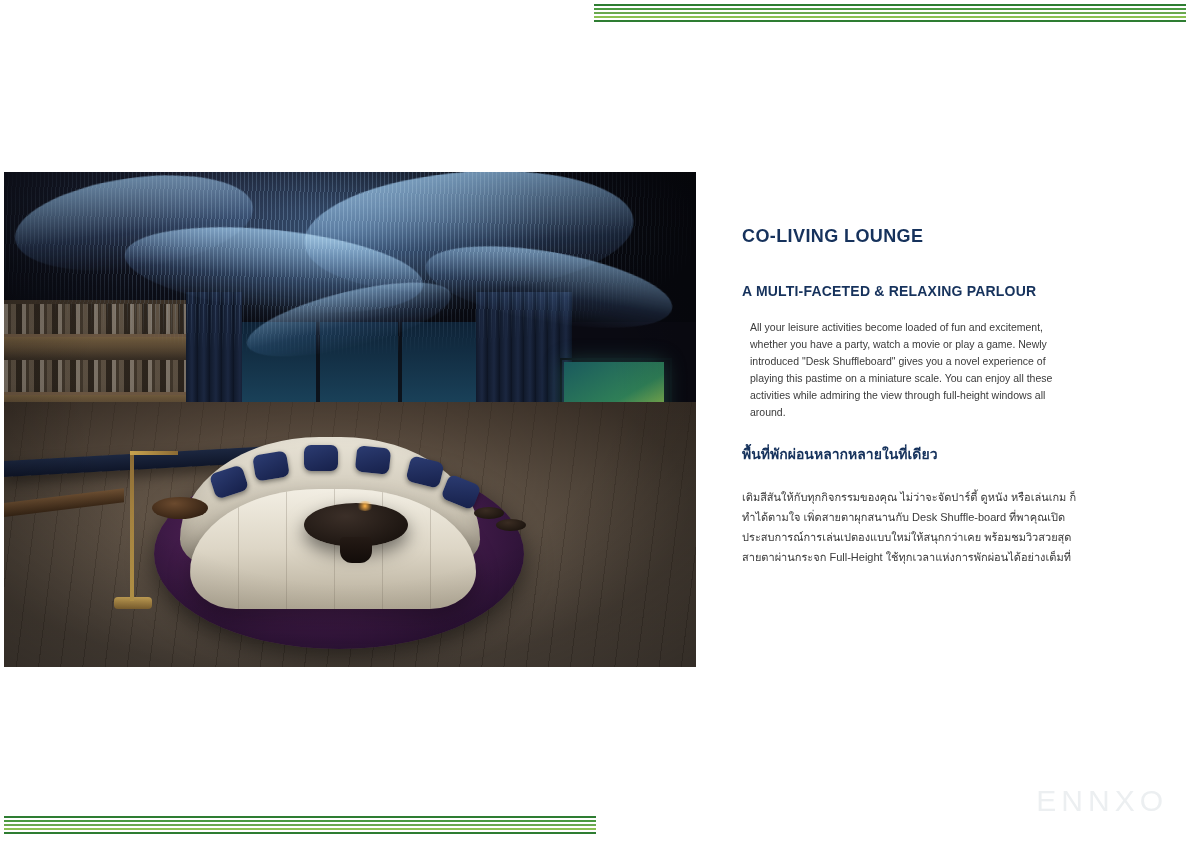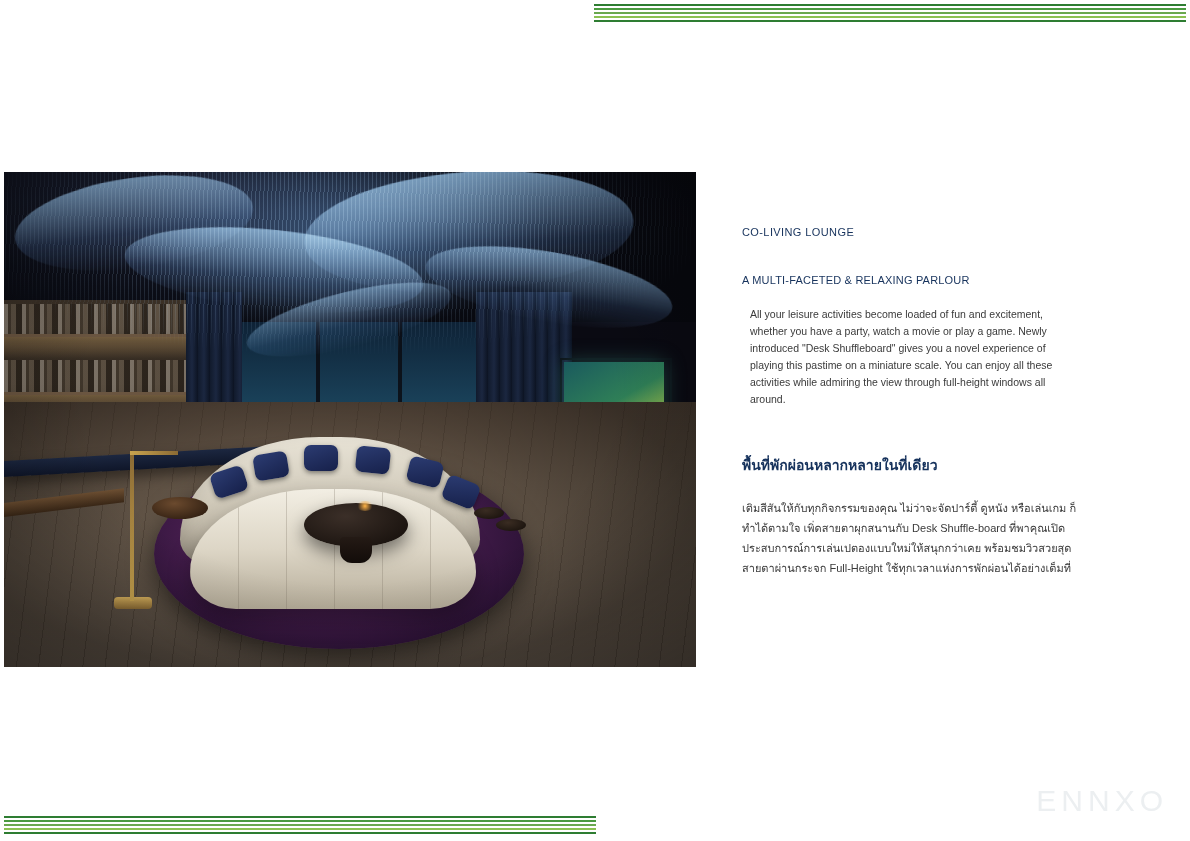--- a/index.html
+++ b/index.html
@@ -328,44 +328,44 @@
   }
 
   
   #text-col {
     position: absolute;
     left: 742px;
     top: 226px;
     width: 344px;
   }
   .eyebrow {
-    font-size: 11px;
-    font-weight: normal;
+    font-size: 18px;
+    font-weight: bold;
     letter-spacing: .4px;
     color: #16325c;
     margin: 0 0 36px 0;
   }
   .subhead {
-    font-size: 11px;
-    font-weight: normal;
+    font-size: 14px;
+    font-weight: bold;
     color: #16325c;
     margin: 0 0 20px 0;
     letter-spacing: .2px;
   }
   .body-en {
     font-size: 10.5px;
     line-height: 17px;
     color: #3a3a3a;
     margin: 8px;
   }
   .thai-head {
     font-size: 14px;
     font-weight: bold;
     color: #16325c;
-    margin: 46px 0 22px 0;
+    margin: 22px 0 22px 0;
   }
   .body-th {
     font-size: 11px;
     line-height: 20px;
     color: #3a3a3a;
     margin: 0;
   }
 
   
   #watermark {

